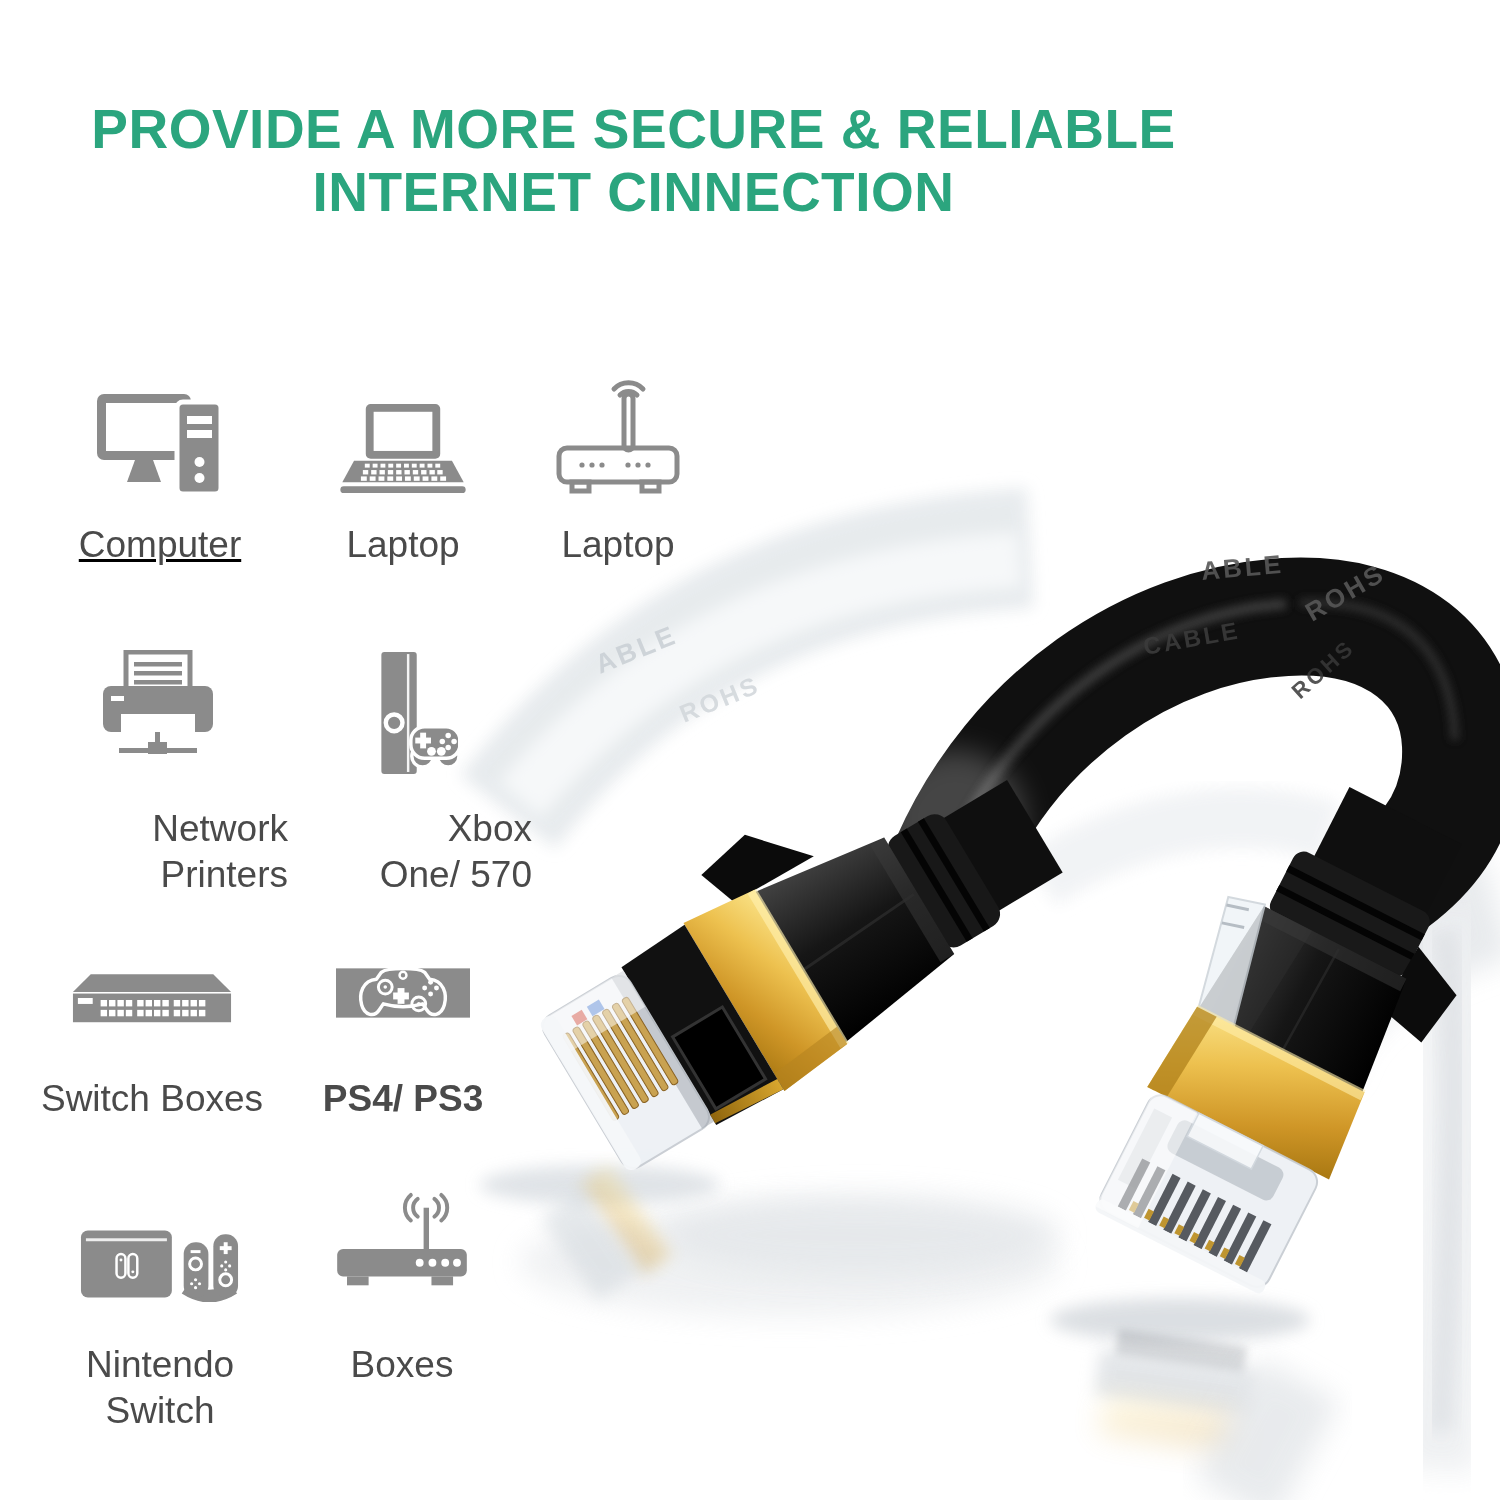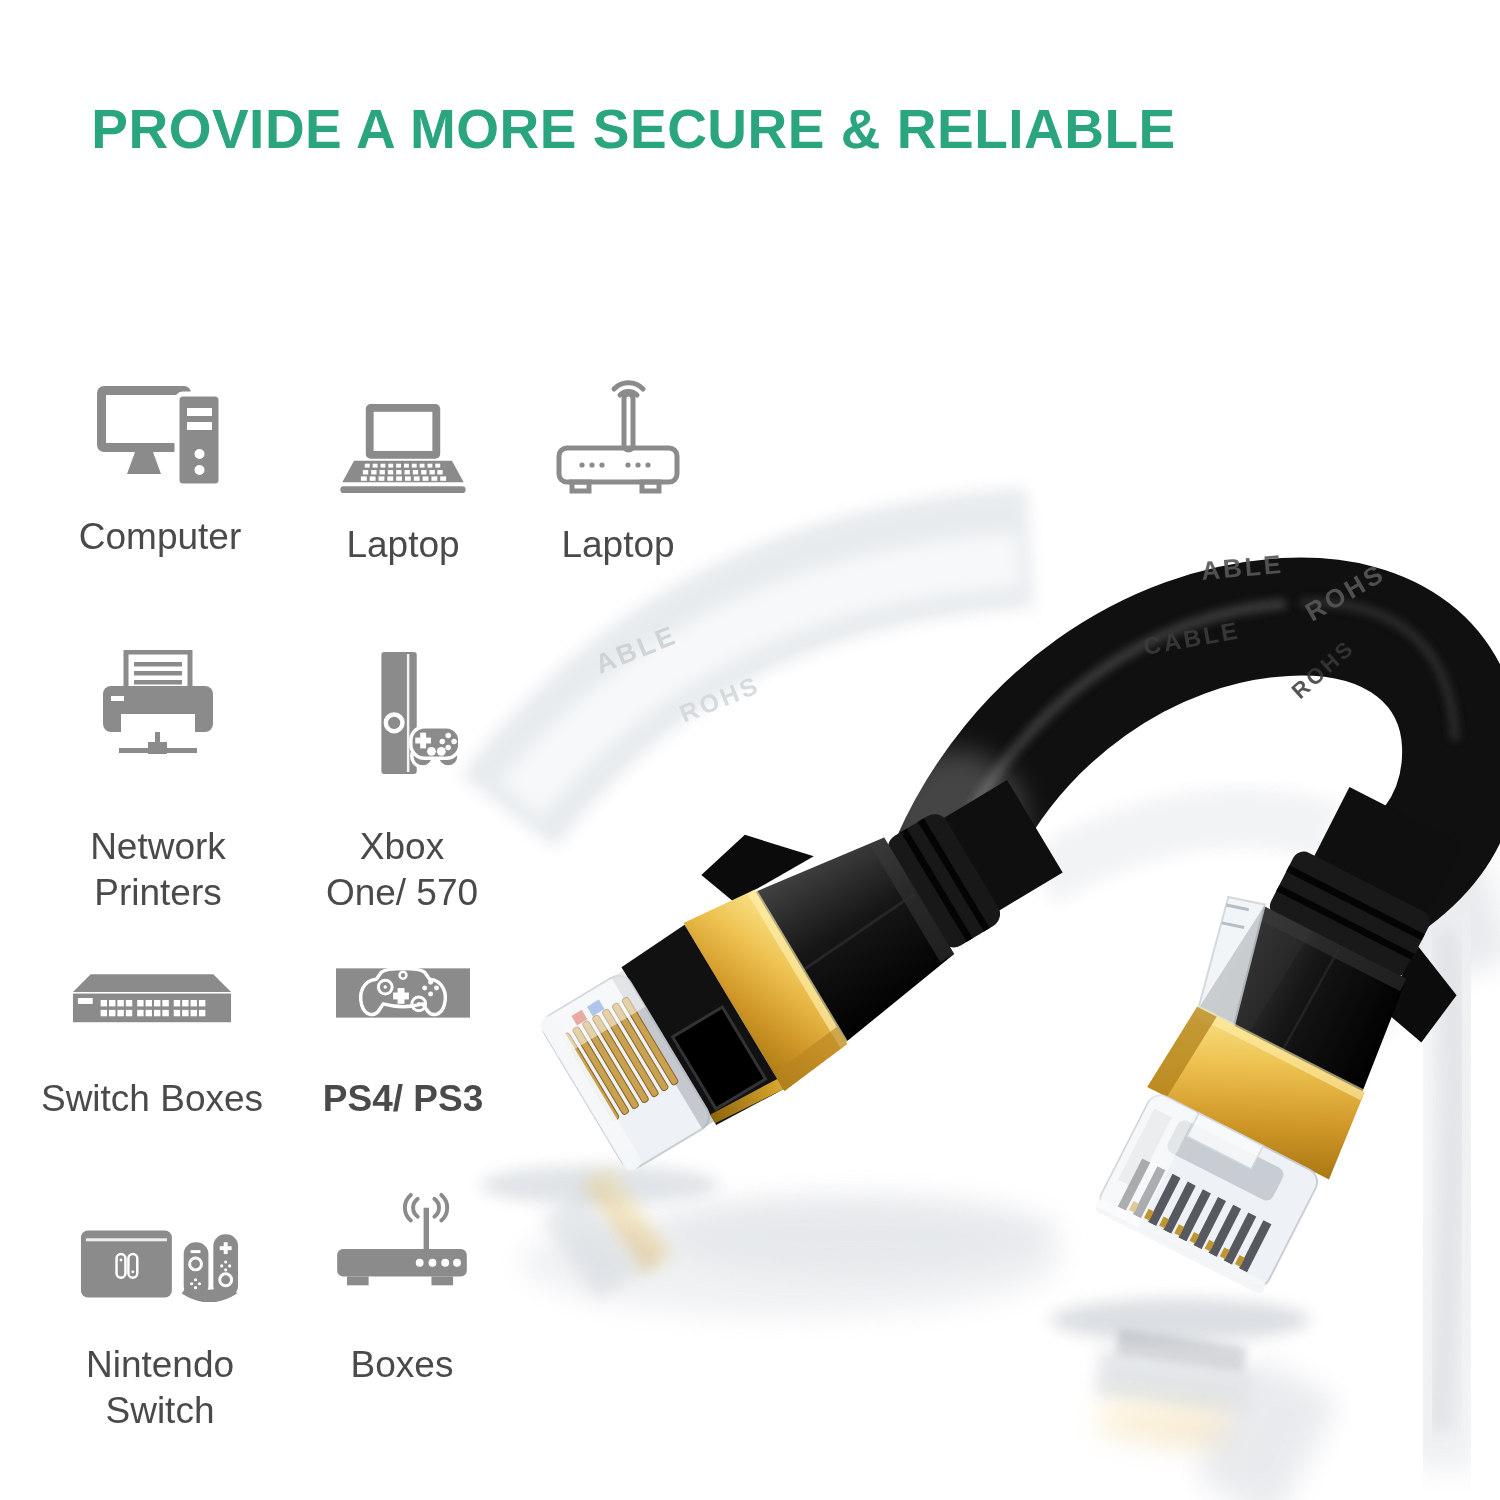--- a/index.html
+++ b/index.html
@@ -6,21 +6,21 @@
   .canvas{position:relative;width:1500px;height:1500px;background:var(--background,#fff);
           overflow:hidden;font-family:"Liberation Sans", sans-serif;}
   .page-title{position:absolute;left:0;top:98px;width:1267px;text-align:center;z-index:2;
           color:var(--title-color,#2BA57E);font-weight:bold;font-size:55px;line-height:63px;letter-spacing:.5px;}
   .photo{position:absolute;left:0;top:0;z-index:1;}
   .device{position:absolute;width:260px;text-align:center;z-index:2;}
   .icon-slot{display:flex;align-items:flex-end;justify-content:center;}
   .icon-slot svg{color:var(--icon-color,#8B8B8B);display:block;}
   .device-label{white-space:pre-line;color:var(--label-color,#4A4A4A);font-size:37px;line-height:46px;}
   .row1 .device-label{margin-top:26px;}
-  .row2 .device-label{margin-top:46px;}
+  .row2 .device-label{margin-top:28px;text-align:right;}
   .row3 .device-label{margin-top:50px;}
   .row4 .device-label{margin-top:40px;}
   text.marking{font-weight:bold;letter-spacing:3px;font-family:"Liberation Sans",sans-serif;}
 </style>
 </head>
 <body>
 
 <div class="canvas">
 
   <svg class="photo" width="1500" height="1500" viewBox="0 0 1500 1500">
@@ -161,23 +161,24 @@
         <rect x="39.5" y="372" width="6" height="10"></rect>
           <rect x="56.5" y="372" width="6" height="10"></rect>
       </g>
       <rect x="-94" y="384" width="188" height="14" rx="6" fill="#f3f6f8" opacity="0.95"></rect>
       <rect x="-94" y="264" width="48" height="130" fill="#ffffff" opacity="0.5"></rect>
     </g>
   </svg>
 
   <div class="page-title">
     <div>PROVIDE A MORE SECURE &amp; RELIABLE</div>
-  </div>
-
-  <div class="device row1" style="left:30px;top:362px;">
+    <div>INTERNET CINNECTION</div>
+  </div>
+
+  <div class="device row1" style="left:30px;top:370px;text-decoration:underline;">
     <div class="icon-slot" style="height:126px;">
       <svg width="130" height="106" viewBox="0 0 130 106">
         <g fill="currentColor">
           <rect x="2" y="4" width="94" height="66" rx="7"></rect>
           <rect x="11" y="13" width="76" height="48" fill="#fff"></rect>
           <polygon points="40,70 58,70 66,92 32,92"></polygon>
           <rect x="82" y="12" width="44" height="92" rx="6" stroke="#fff" stroke-width="5"></rect>
           <rect x="92" y="26" width="25" height="8" fill="#fff"></rect>
           <rect x="92" y="40" width="25" height="8" fill="#fff"></rect>
           <circle cx="104.5" cy="72" r="5" fill="#fff"></circle>

